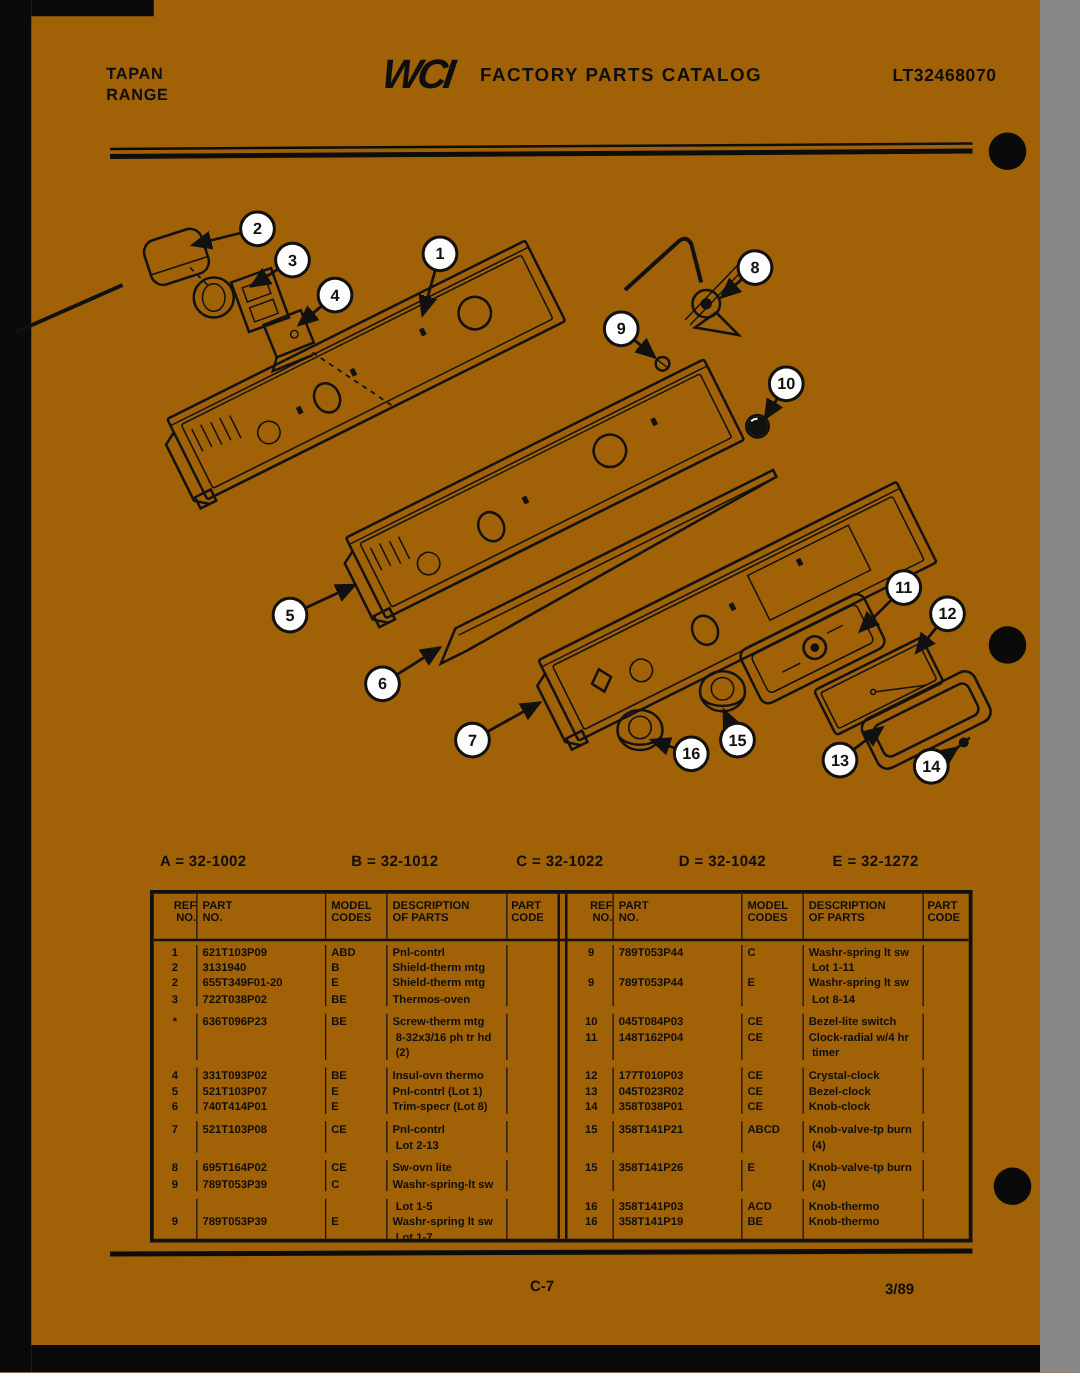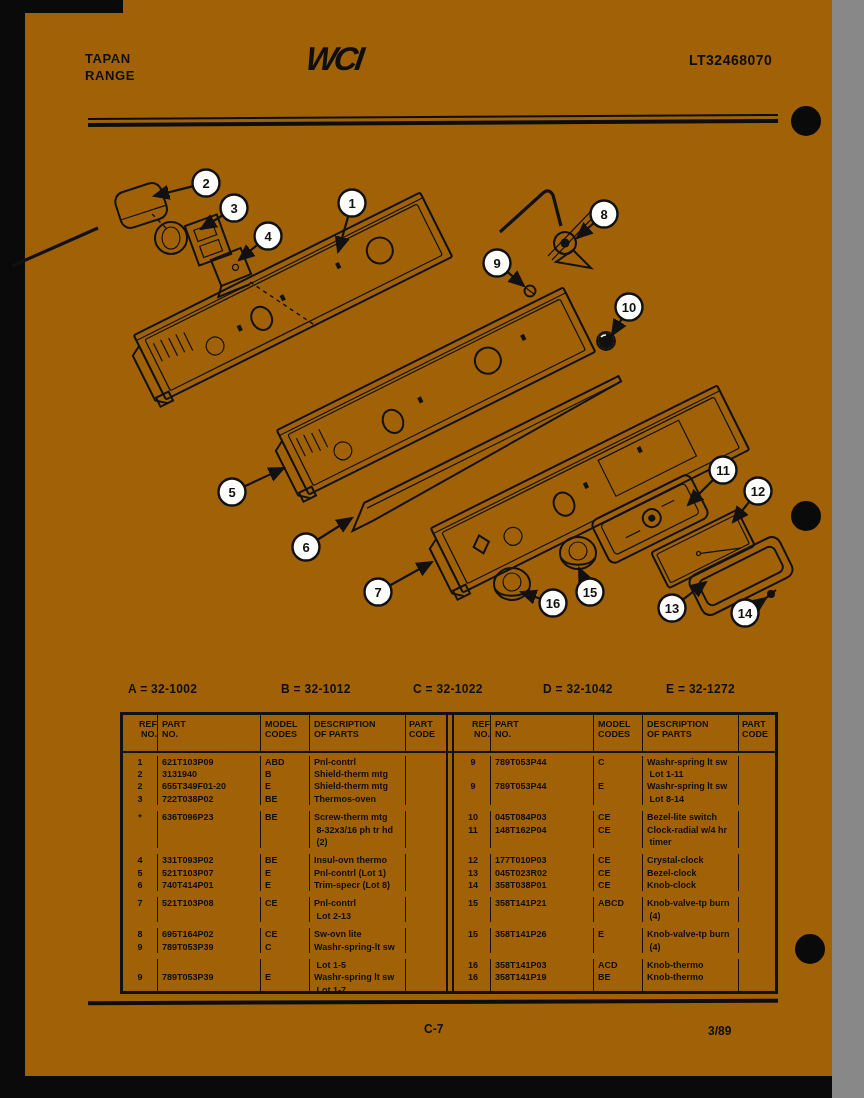--- a/index.html
+++ b/index.html
@@ -54,21 +54,22 @@
   <div class="bar" style="left:0;top:0;width:25px;height:1098px;"></div>
   <div class="bar" style="left:25px;top:0;width:98px;height:13px;"></div>
   <div class="bar" style="left:847px;top:0;width:17px;height:1098px;"></div>
   <div class="bar" style="left:25px;top:1076px;width:839px;height:22px;"></div>
   <div class="dot" style="left:791px;top:106px;"></div>
   <div class="dot" style="left:791px;top:501px;"></div>
   <div class="dot" style="left:795px;top:934px;"></div>
 
   <div class="t brand" style="left:85px;top:50px;"><span>TAPAN</span><br><span>RANGE</span></div>
   <div class="t logo" style="left:306px;top:40px;">WCI</div>
-  <div class="t docnum" style="left:689px;top:52px;">LT32468070</div>
+  <div class="t cattitle" style="left:384px;top:52px;">FACTORY PARTS CATALOG</div>
+  <div class="t docnum" style="left:714px;top:52px;">LT32468070</div>
   <div class="rule" style="top:116px;transform:rotate(-0.35deg);">
       <div class="thin"></div>
       <div class="thick"></div>
     </div>
 
   <svg width="864" height="520" viewBox="0 150 864 520" style="top:150px;">
     <defs>
       <marker id="arr" markerWidth="9" markerHeight="8" refX="7" refY="3.5" orient="auto">
         <path d="M0,0 L8,3.5 L0,7 Z" fill="#111"></path>
       </marker>

